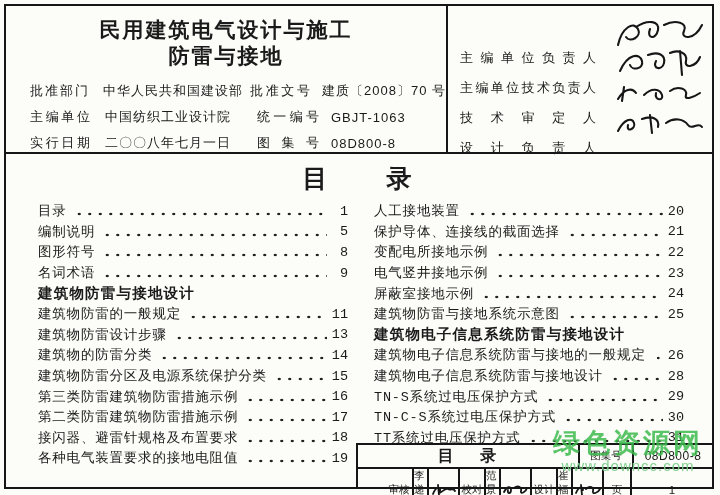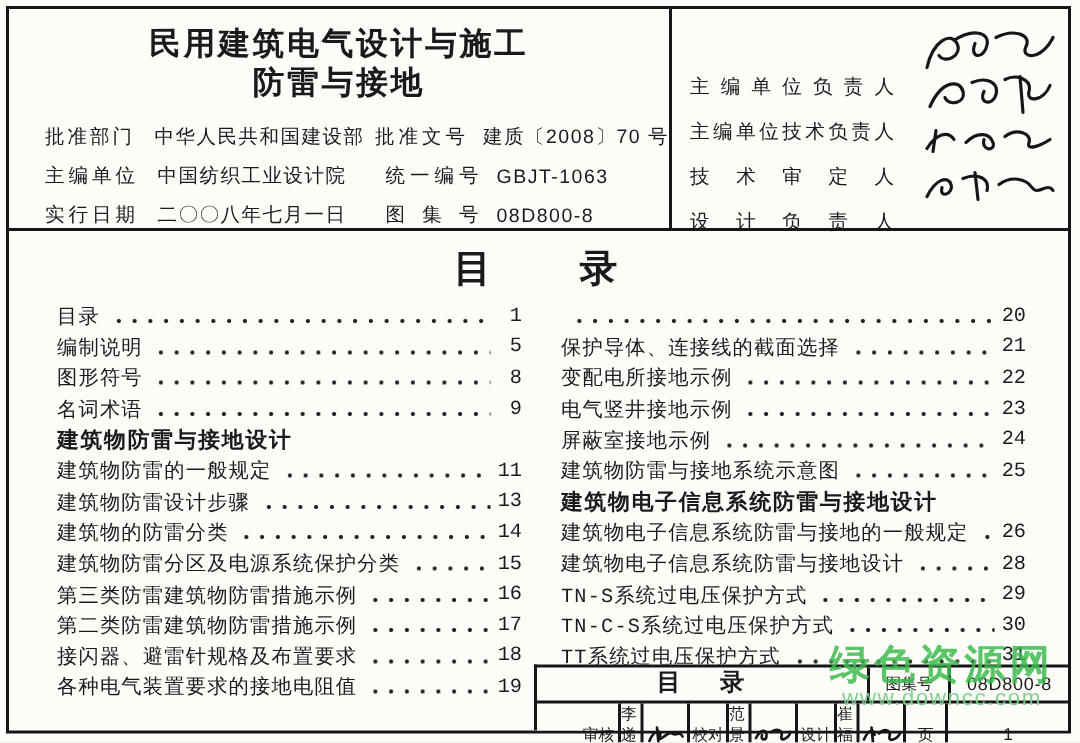--- a/index.html
+++ b/index.html
@@ -204,20 +204,21 @@
             </div>
           <div class="trow">
               <span class="t">各种电气装置要求的接地电阻值</span>
               <span class="leader"></span>
               <span class="pg">19</span>
             </div>
         </div>
 
         <div class="col">
           <div class="trow">
+              <span class="t">人工接地装置</span>
               <span class="leader"></span>
               <span class="pg">20</span>
             </div>
           <div class="trow">
               <span class="t">保护导体、连接线的截面选择</span>
               <span class="leader"></span>
               <span class="pg">21</span>
             </div>
           <div class="trow">
               <span class="t">变配电所接地示例</span>

